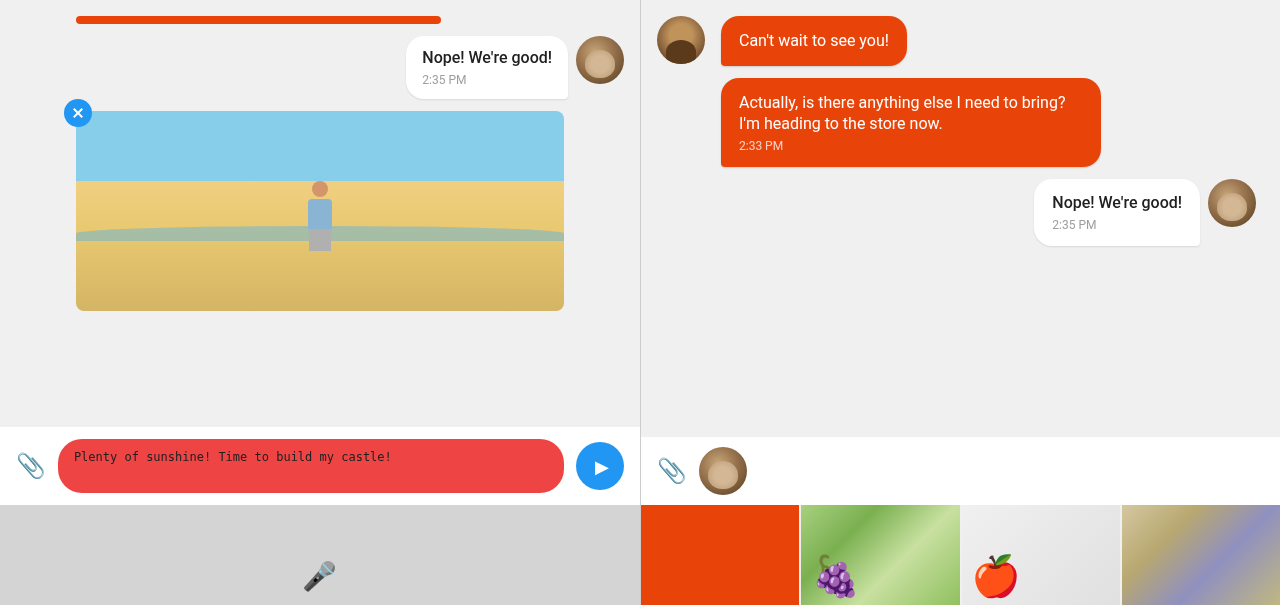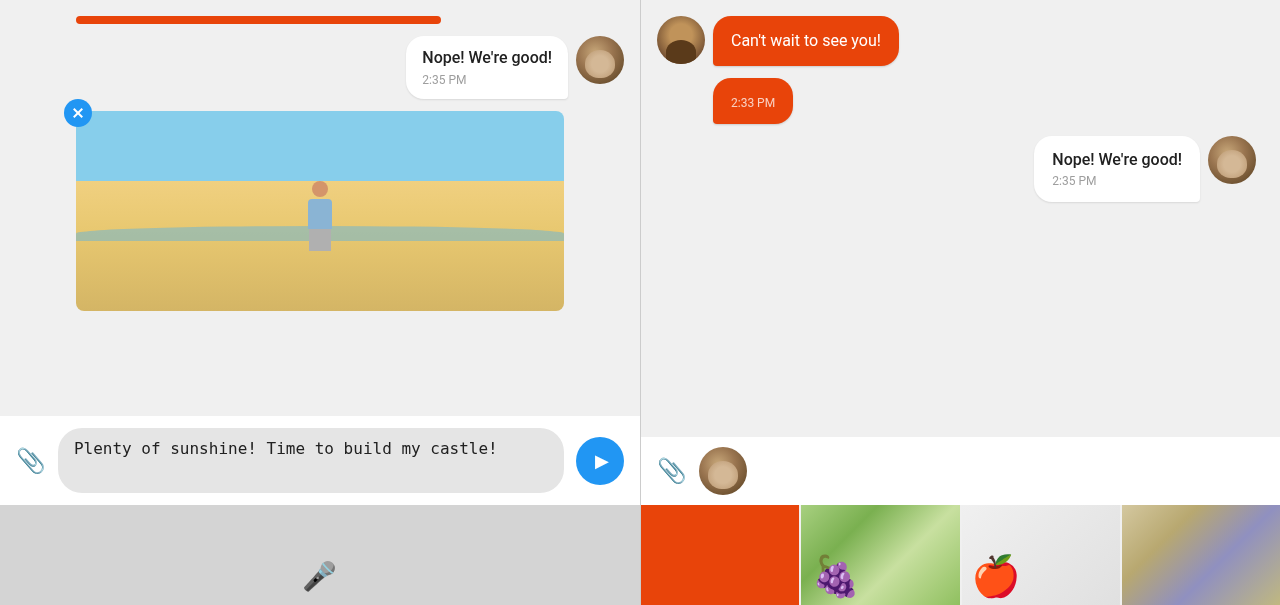--- a/index.html
+++ b/index.html
@@ -199,25 +199,25 @@
     }
 
     .attach-btn {
       color: #9e9e9e;
       font-size: 24px;
       cursor: pointer;
     }
 
     .text-input-left {
       flex: 1;
-      background: #e5e5e5;
+      background: #ef4444;
       border-radius: 24px;
       border: none;
       padding: 10px 16px;
-      font-size: 16px;
+      font-size: 12px;
       color: #212121;
       outline: none;
       resize: none;
       line-height: 1.4;
     }
 
     .send-btn {
       width: 48px;
       height: 48px;
       background: #2196F3;
@@ -278,21 +278,21 @@
       display: flex;
       flex-direction: column;
       gap: 12px;
       overflow: hidden;
     }
 
     
     .msg-outgoing {
       display: flex;
       align-items: flex-start;
-      gap: 8px;
+      gap: 16px;
     }
 
     .msg-outgoing .bubble-orange {
       background: #E8440A;
       border-radius: 18px 18px 18px 4px;
       padding: 14px 18px;
       max-width: 380px;
       box-shadow: 0 1px 2px rgba(0,0,0,0.15);
     }
 
@@ -474,20 +474,21 @@
     <div class="msg-outgoing">
       <div class="avatar avatar-person"></div>
       <div class="bubble-orange">
         <div class="msg-text">Can't wait to see you!</div>
       </div>
     </div>
 
     <div class="msg-outgoing">
       <div style="width:48px;flex-shrink:0;"></div>
       <div class="bubble-orange">
+        <div class="msg-text">Actually, is there anything else I need to bring? I'm heading to the store now.</div>
         <div class="msg-time">2:33 PM</div>
       </div>
     </div>
 
     <div class="msg-incoming-right">
       <div class="bubble-white">
         <div class="msg-text">Nope! We're good!</div>
         <div class="msg-time">2:35 PM</div>
       </div>
       <div class="avatar avatar-dog"></div>

